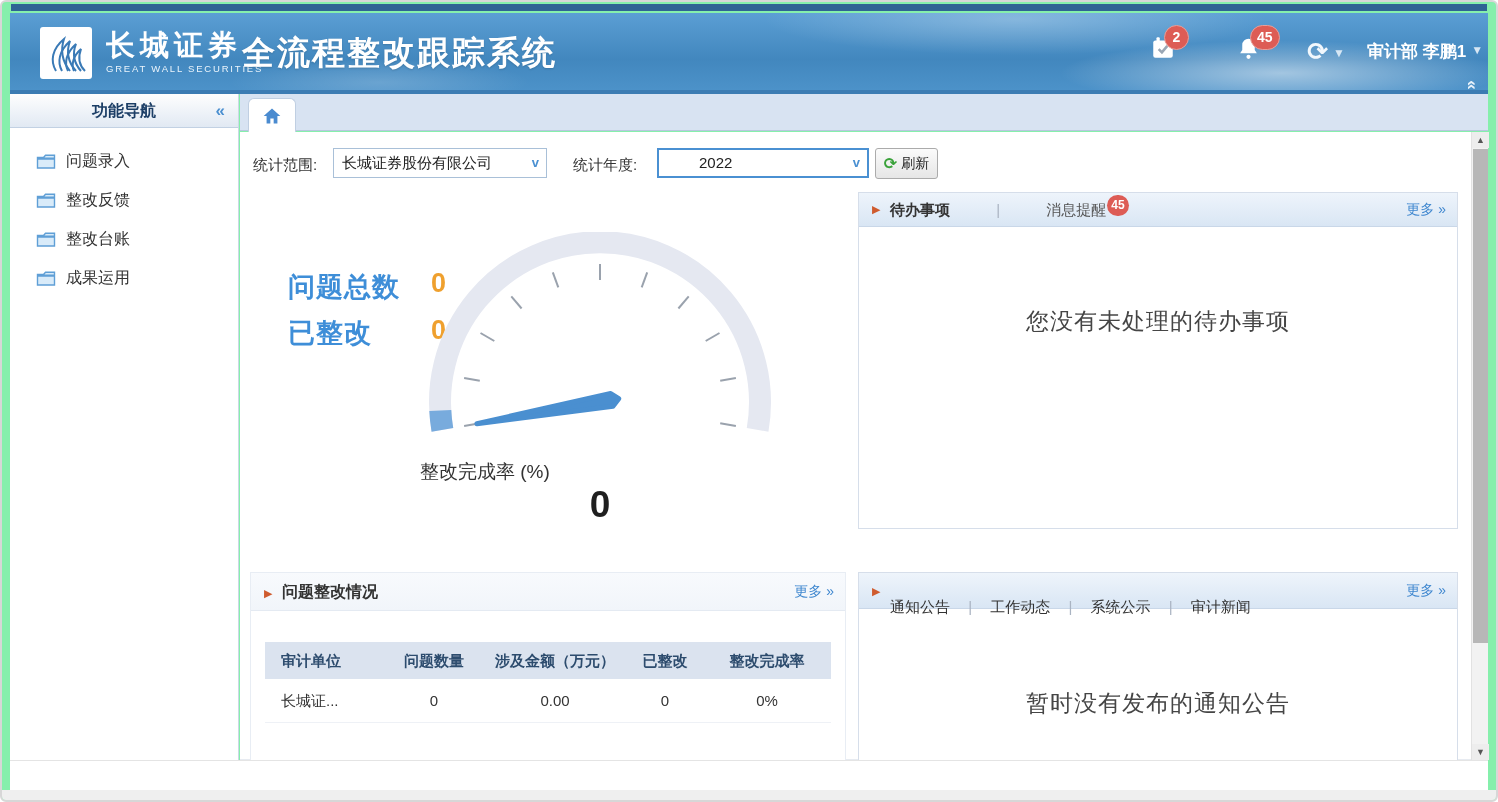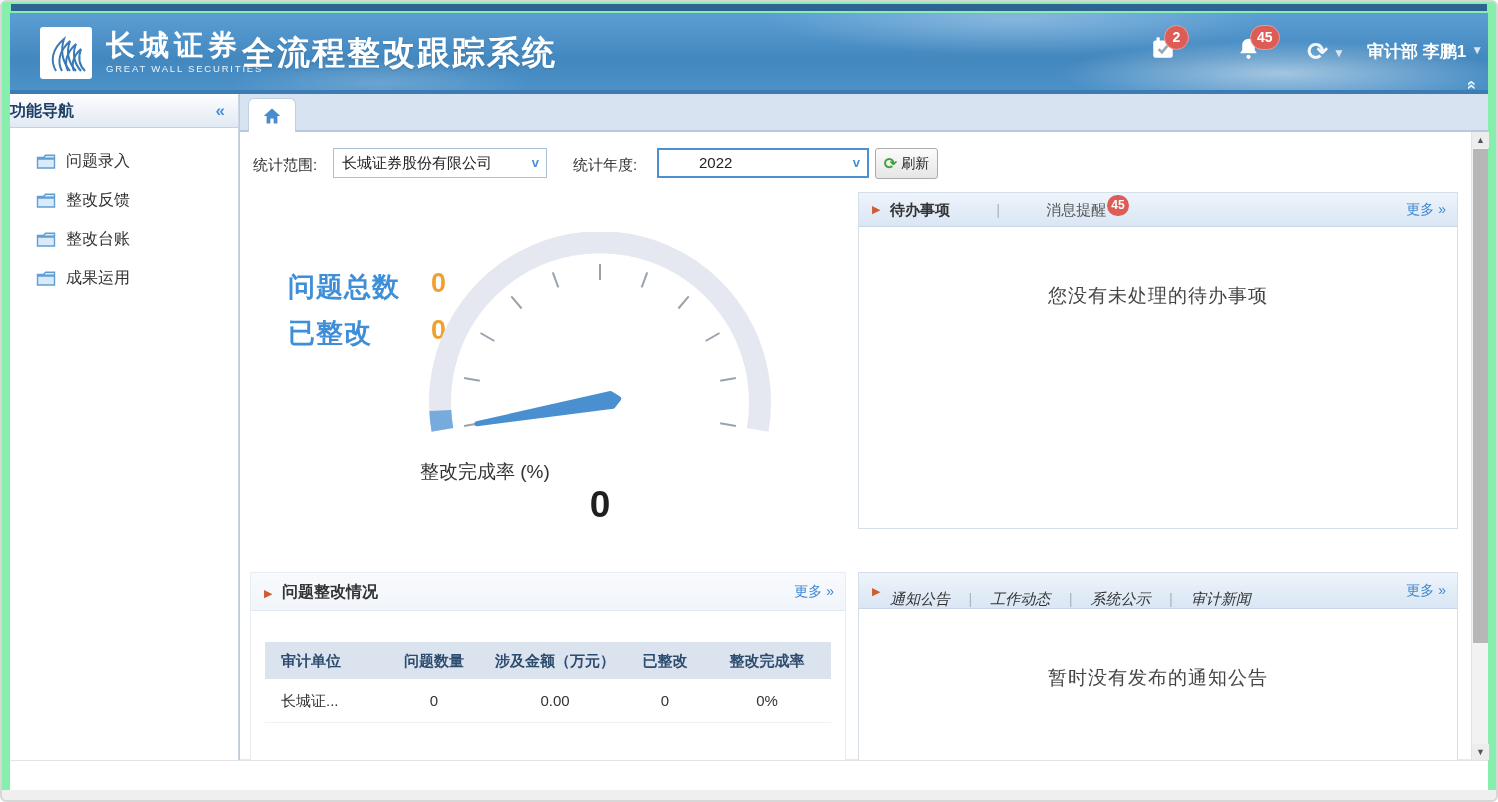--- a/index.html
+++ b/index.html
@@ -36,21 +36,21 @@
     color:#fff; font-size:14px; font-weight:bold; line-height:23px; text-align:center;
   }
   .hdr-refresh { font-size:25px; font-weight:bold; color:#f2f8fd; }
   .hdr-caret { color:#d7e7f4; font-size:12px; vertical-align:3px; margin-left:5px; }
   .hdr-user { color:#fff; font-size:17px; font-weight:bold; }
   .hdr-collapse { position:absolute; right:12px; top:62px; color:#e8f2fa; font-size:17px; font-weight:bold; display:inline-block; transform:rotate(90deg); }
 
   
   .sidebar { position:absolute; left:8px; top:92px; width:229px; bottom:40px; background:#fff; border-right:1px solid #ccd8e6; }
   .sidebar-header {
-    height:34px; line-height:33px; position:relative;
+    height:34px; line-height:33px; text-align:center; position:relative;
     background:linear-gradient(180deg,#fefefe,#e1e9f3); border-bottom:1px solid #c2d1e3;
     color:#1c3e66; font-size:16px; font-weight:bold;
   }
   .sidebar-collapse { position:absolute; right:13px; top:0; color:#4a8fd0; font-weight:bold; font-size:17px; }
   .side-items { padding-top:14px; }
   .side-item { height:39px; display:flex; align-items:center; padding-left:26px; font-size:16px; color:#333; cursor:pointer; }
   .side-item svg { margin-right:10px; flex:0 0 auto; }
 
   
   .main { position:absolute; left:238px; top:92px; right:8px; bottom:40px; }
@@ -89,31 +89,31 @@
   .panel-hd {
     position:relative; height:34px; line-height:33px;
     background:linear-gradient(180deg,#eef4fb,#d9e6f4); border-bottom:1px solid #c9d7e8;
     font-size:15px; color:#333;
   }
   .panel-hd.plain { background:linear-gradient(180deg,#f8fafd,#f1f5fa); border-bottom:1px solid #e4eaf2; height:38px; line-height:37px; font-size:16px; }
   .tri { position:absolute; left:13px; top:0; color:#cf5b2e; font-size:11px; }
   .hd-title { position:absolute; left:31px; font-weight:bold; }
   .hd-sep { color:#aab4c2; }
   .hd-more { position:absolute; right:11px; color:#3f87cf; font-size:14px; cursor:pointer; }
-  .empty-text { text-align:center; font-size:19px; color:#454545; margin-top:56px; letter-spacing:1px; }
+  .empty-text { text-align:center; font-size:23px; color:#454545; margin-top:79px; letter-spacing:1px; }
   .msg-badge {
     display:inline-block; min-width:21px; height:21px; padding:0 4px; margin-left:1px;
     background:#dd5c55; border-radius:11px; color:#fff; font-size:12px; font-weight:bold;
     line-height:21px; text-align:center; vertical-align:6px;
   }
   .todo-tabs { position:absolute; left:31px; top:0; }
   .todo-tabs .t1 { font-weight:bold; color:#333; }
   .todo-tabs .t2 { color:#555; margin-left:42px; }
   .todo-tabs .hd-sep { margin-left:42px; }
-  .notice-tabs { position:absolute; left:31px; top:8px; color:#333;font-style:italic; }
+  .notice-tabs { position:absolute; left:31px; top:16px; color:#333; }
   .notice-tabs span.ntab { cursor:pointer; }
   .notice-tabs .hd-sep { margin:0 14px; }
 
   
   .tbl { position:absolute; left:14px; right:14px; top:50px;margin-top:19px; }
   .tbl-row { display:flex; }
   .tbl-hd { background:#dbe3ef; height:37px; line-height:37px; font-weight:bold; color:#2d4c6e; font-size:15px; }
   .tbl-body-row { height:44px; line-height:44px; font-size:15px; color:#333; border-bottom:1px solid #eef1f6; }
   .c0 { width:115px; padding-left:16px; text-align:left; }
   .c1 { width:108px; text-align:center; }

